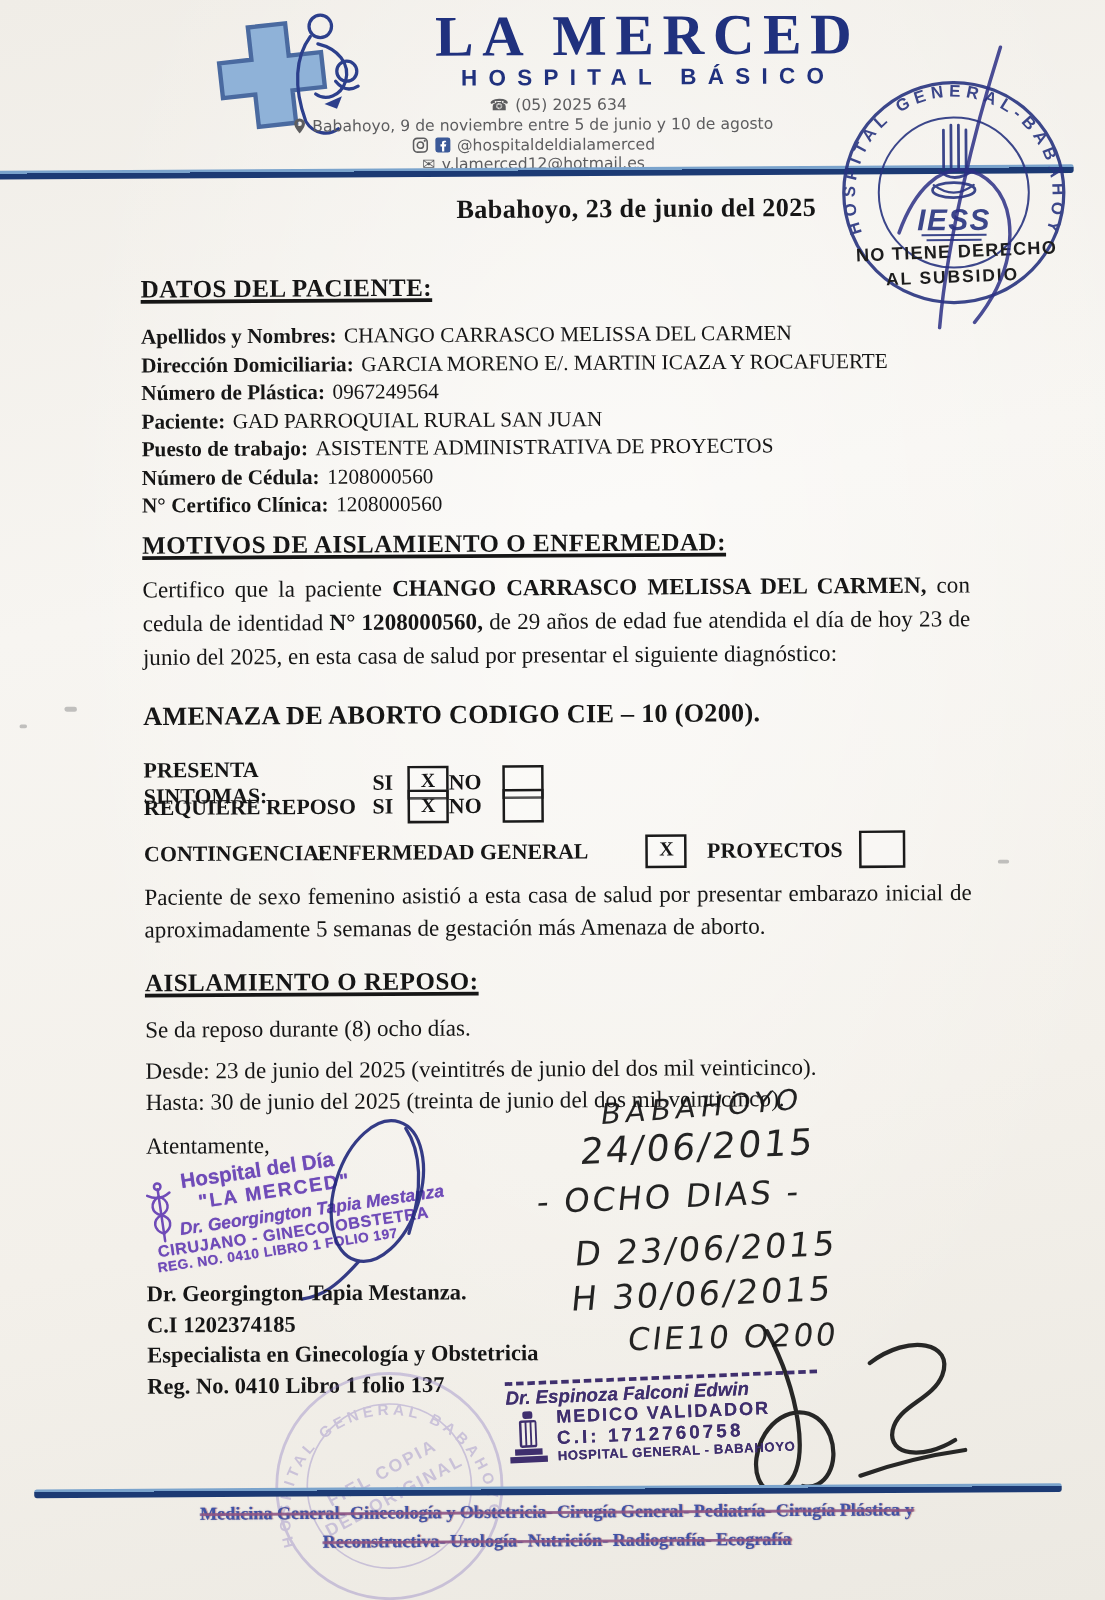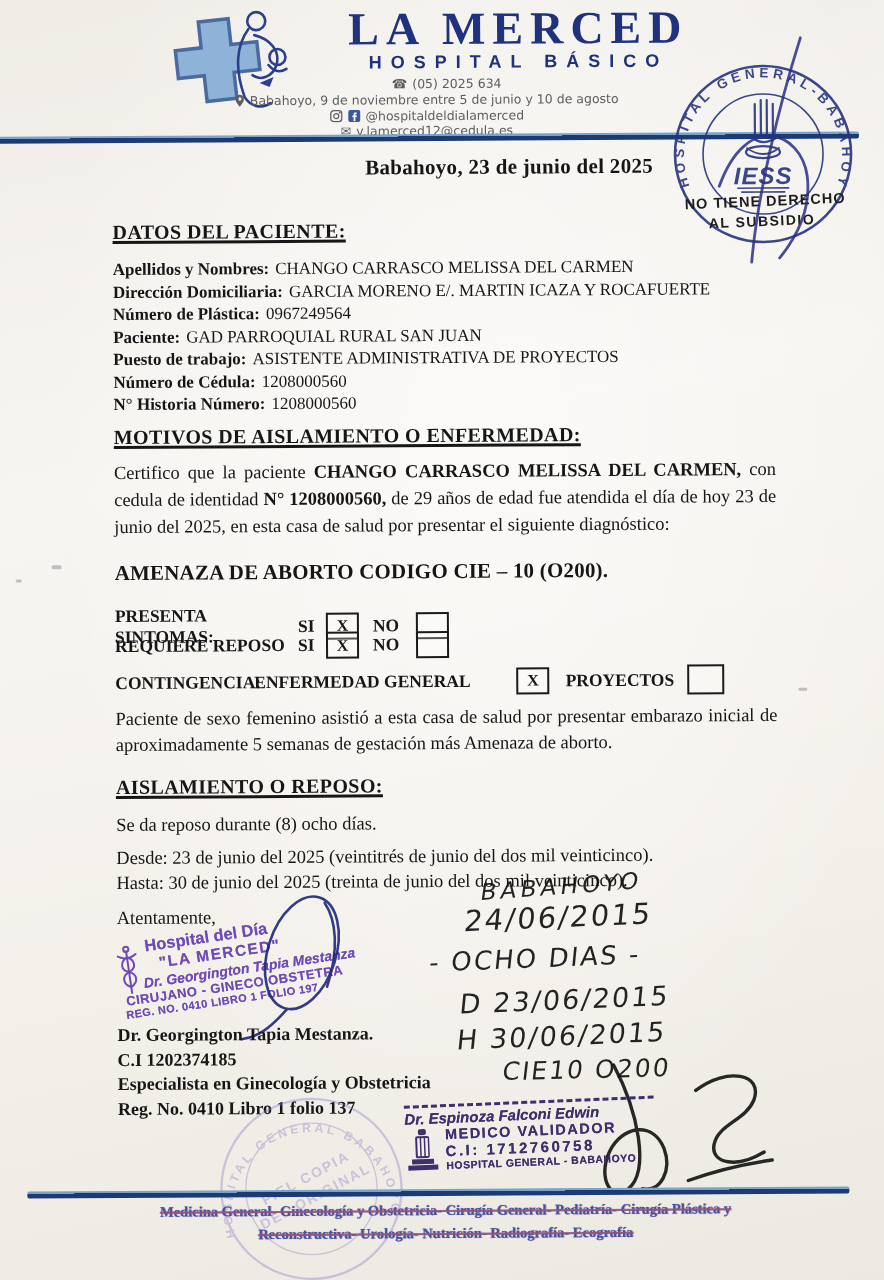--- a/index.html
+++ b/index.html
@@ -46,21 +46,21 @@
   .p-note{left:115px;top:704px;line-height:26px;}
   .b{font-weight:bold;}
 
   .diagnosis{left:115px;top:559px;font-size:21px;font-weight:bold;letter-spacing:.2px;}
 
   
   .chkrow{left:115px;width:560px;display:flex;align-items:center;font-weight:bold;font-size:17.5px;}
   .row1{top:604px;} .row2{top:631px;}
   .chk-label{width:183px;}
   .si-t{width:28px;}
-  .no-t{width:30px;margin-left:14px;}
+  .no-t{width:30px;margin-left:0;}
   .box{width:29px;height:23px;border:2.5px solid #1a1a1a;display:flex;align-items:center;
     justify-content:center;font-size:16px;font-weight:bold;background:rgba(255,255,255,.25);}
   .box.no{margin-left:13px;}
   .cont-row{left:115px;top:666px;width:680px;display:flex;align-items:center;font-weight:bold;font-size:17.5px;}
   .cont-label{width:137px;}
   .cont-op1{margin-left:2px;}
   .cont-box1{margin-left:46px;}
   .cont-op2{margin-left:16px;}
   .cont-box2{margin-left:13px;width:33px;height:26px;}
 
@@ -159,21 +159,21 @@
         <rect x="0.5" y="0.5" width="12" height="12" rx="2" fill="#3b5998"></rect>
         <path d="M8.8,3 h-1.3 c-1.1,0 -1.7,0.6 -1.7,1.7 v1.2 h-1.2 v1.7 h1.2 v4 h1.8 v-4 h1.3 l0.3,-1.7 h-1.6 v-0.9 c0,-0.5 0.2,-0.7 0.7,-0.7 h1 z" fill="#ffffff"></path>
       </svg>
       <span>@hospitaldeldialamerced</span>
     </span>
   </div>
 
   <div class="abs h-contact h-mail">
     <span class="iconrow">
       <span>✉</span>
-      <span>v.lamerced12@cedula.es</span>
+      <span>v.lamerced12@hotmail.es</span>
     </span>
   </div>
 
   <div class="abs rule rule-top"></div>
 
   <svg class="abs" style="left:662px;top:38px;z-index:5;" width="212" height="230" viewBox="0 0 212 230">
     <g opacity="0.9">
       <circle cx="104" cy="118" r="88" fill="none" stroke="#27337f" stroke-width="2.6"></circle>
       <circle cx="104" cy="118" r="60" fill="none" stroke="#27337f" stroke-width="1.6"></circle>
       <defs>
@@ -218,21 +218,21 @@
     <div class="field-row">
       <span class="flabel">Paciente:</span><span class="fvalue">GAD PARROQUIAL RURAL SAN JUAN</span>
     </div>
     <div class="field-row">
       <span class="flabel">Puesto de trabajo:</span><span class="fvalue">ASISTENTE ADMINISTRATIVA DE PROYECTOS</span>
     </div>
     <div class="field-row">
       <span class="flabel">Número de Cédula:</span><span class="fvalue">1208000560</span>
     </div>
     <div class="field-row">
-      <span class="flabel">N° Historia Número:</span><span class="fvalue">1208000560</span>
+      <span class="flabel">N° Certifico Clínica:</span><span class="fvalue">1208000560</span>
     </div>
   </div>
 
   <div class="abs sec-h h-motivos">MOTIVOS DE AISLAMIENTO O ENFERMEDAD:</div>
 
   <p class="abs para p-cert" style="margin:0;"><span>Certifico que la paciente </span><span class="b">CHANGO CARRASCO MELISSA DEL CARMEN,</span><span> con cedula de identidad </span><span class="b">N° 1208000560,</span><span> de 29 años de edad fue atendida el día de hoy 23 de junio del 2025, en esta casa de salud por presentar el siguiente diagnóstico:</span></p>
 
   <div class="abs diagnosis">AMENAZA DE ABORTO CODIGO CIE – 10 (O200).</div>
 
   <div class="abs chkrow row1">

